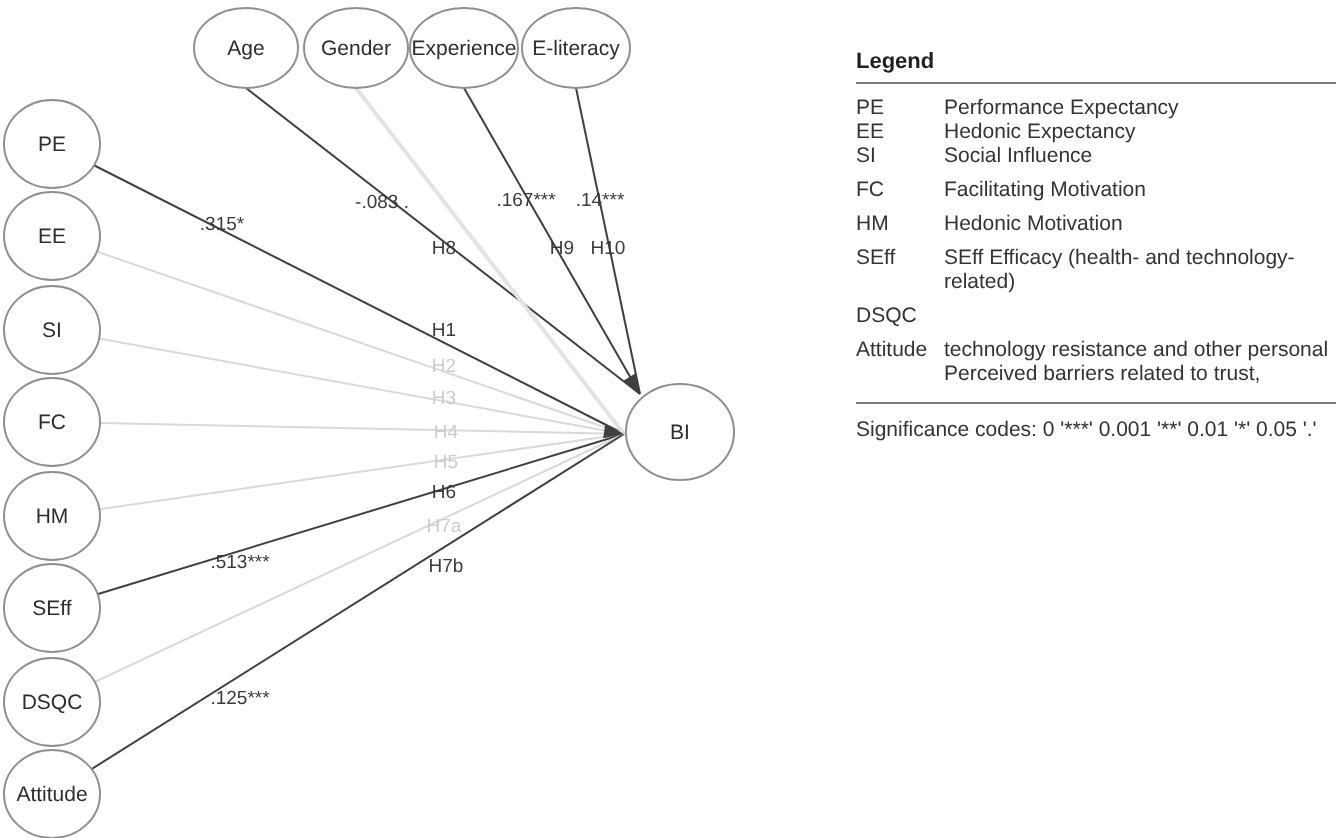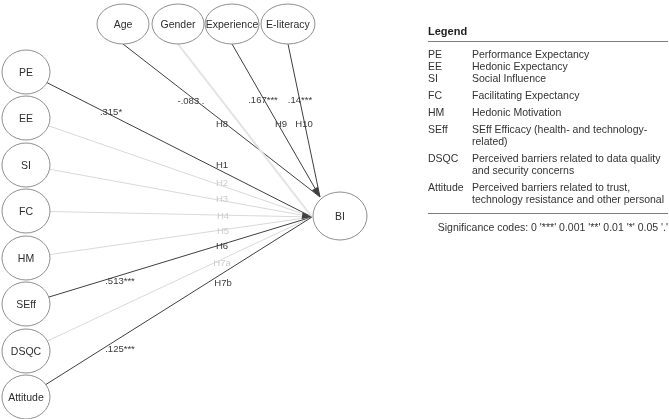--- a/index.html
+++ b/index.html
@@ -17,21 +17,21 @@
     font-weight:bold;font-size:11px;color:#1f1f1f;
     padding-bottom:4px;border-bottom:1px solid #7d7d7d;
   }
   #legend-rows{margin-top:6px;}
   .legend-row{display:flex;margin-top:5px;}
   .legend-row:nth-child(2),.legend-row:nth-child(3){margin-top:0;}
   .legend-row .term{width:44px;flex:none;}
   .legend-row .def{flex:1;}
   .legend-row .def div{white-space:nowrap;}
   #sig-rule{border-top:1px solid #7d7d7d;margin-top:8px;}
-  #significance-line{margin-top:7px;white-space:nowrap;text-align:right;}
+  #significance-line{margin-top:7px;white-space:nowrap;}
 </style>
 </head>
 <body>
 
 <svg id="diagram-svg" width="420" height="419" viewBox="0 0 420 419">
     <line x1="26" y1="72" x2="312" y2="217" stroke="#3f3f3f" stroke-width="1"></line>
     <line x1="26" y1="118" x2="312" y2="217" stroke="#d9d9d9" stroke-width="1"></line>
     <line x1="26" y1="165" x2="312" y2="217" stroke="#d9d9d9" stroke-width="1"></line>
     <line x1="26" y1="211" x2="312" y2="217" stroke="#d9d9d9" stroke-width="1"></line>
     <line x1="26" y1="258" x2="312" y2="217" stroke="#d9d9d9" stroke-width="1"></line>
@@ -132,46 +132,42 @@
       </div>
       <div class="legend-row">
         <span class="term">SI</span>
         <span class="def">
           <div>Social Influence</div>
         </span>
       </div>
       <div class="legend-row">
         <span class="term">FC</span>
         <span class="def">
-          <div>Facilitating Expectancy</div>
+          <div>Facilitating Motivation</div>
         </span>
       </div>
       <div class="legend-row">
         <span class="term">HM</span>
         <span class="def">
           <div>Hedonic Motivation</div>
         </span>
       </div>
       <div class="legend-row">
         <span class="term">SEff</span>
         <span class="def">
           <div>SEff Efficacy (health- and technology-</div>
           <div>related)</div>
         </span>
       </div>
       <div class="legend-row">
         <span class="term">DSQC</span>
-        <span class="def">
-          <div>Perceived barriers related to data quality</div>
-          <div>and security concerns</div>
-        </span>
       </div>
       <div class="legend-row">
         <span class="term">Attitude</span>
         <span class="def">
+          <div>technology resistance and other personal</div>
           <div>Perceived barriers related to trust,</div>
-          <div>technology resistance and other personal</div>
         </span>
       </div>
     </div>
   <div id="sig-rule"></div>
   <div id="significance-line">Significance codes: 0 '***' 0.001 '**' 0.01 '*' 0.05 '.'</div>
 </div>
 
 </body></html>

